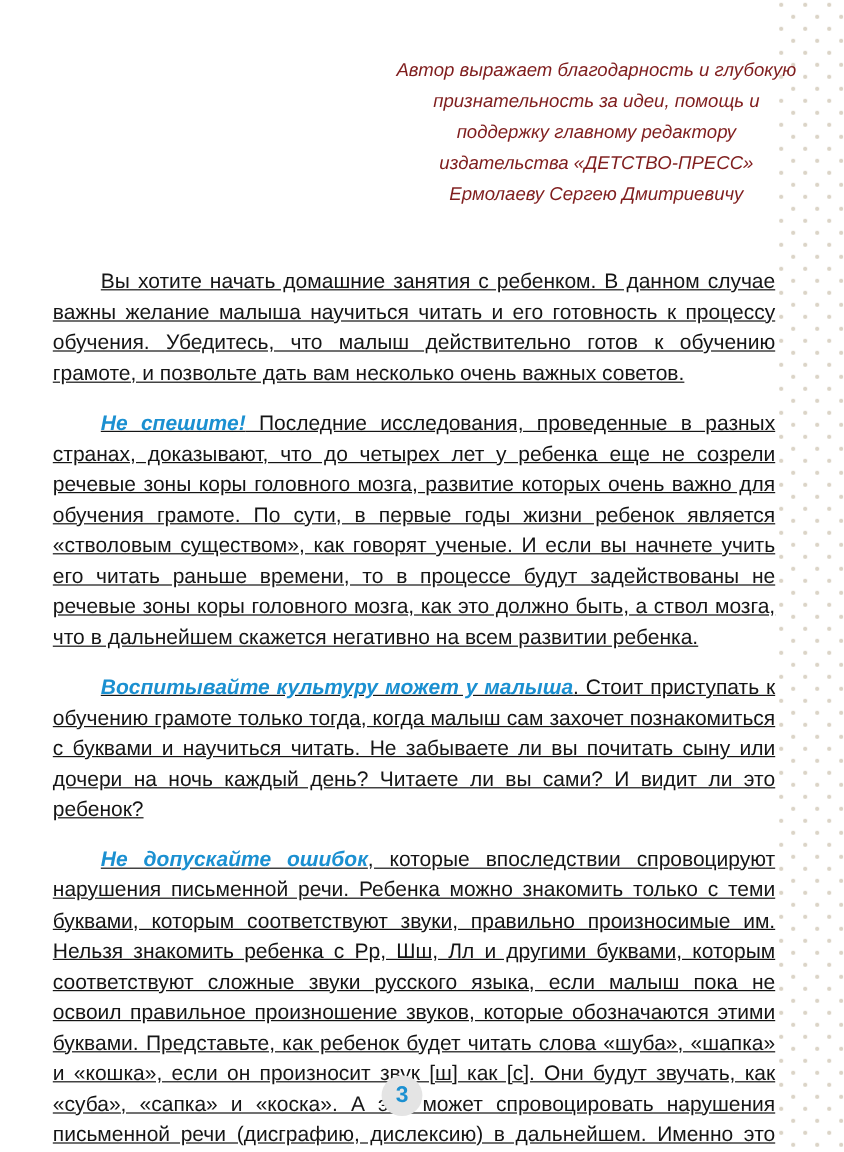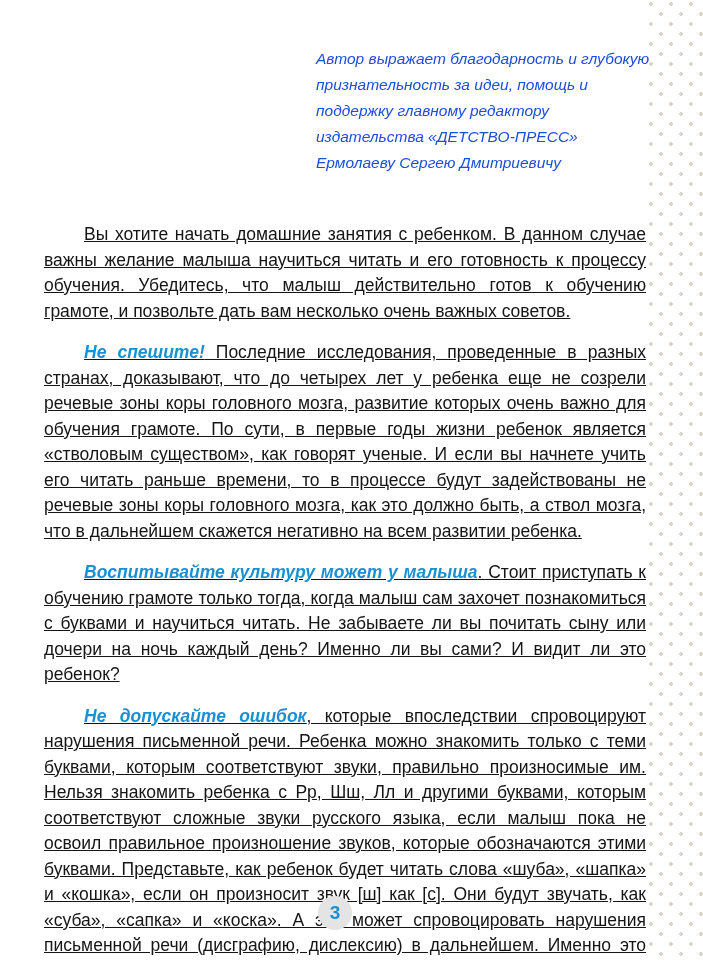--- a/index.html
+++ b/index.html
@@ -22,27 +22,27 @@
     width: 58px; height: 100%;
     background-image:
       radial-gradient(var(--dot_color) 1.6px, transparent 1.9px),
       radial-gradient(var(--dot_color) 1.6px, transparent 1.9px);
     background-size: 20px 20px, 20px 20px;
     background-position: 6px 4px, 16px 14px;
   }
 
   .dedication {
     position: absolute;
-    left: 316px; top: 46px;
+    left: 330px; top: 46px;
     width: 334px;
     font-style: italic;
     font-size: 15.5px;
     line-height: 26px;
-    color: #1d4ed8;
-    text-align: left;
+    color: #7f1d1d;
+    text-align: center;
   }
 
   .title {
     position: absolute;
     left: 0; top: 157px;
     width: 100%;
     text-align: center;
     font-size: 23px;
     font-weight: 700;
     color: #111111;
@@ -109,21 +109,21 @@
 
   <div class="dots-band"></div>
 
   <div class="dedication">Автор выражает благодарность и глубокую признательность за идеи, помощь и поддержку главному редактору издательства «ДЕТСТВО-ПРЕСС» Ермолаеву Сергею Дмитриевичу</div>
 
 
 
   <div class="content">
     <p><span class="lead"></span><span>Вы хотите начать домашние занятия с ребенком. В данном случае важны желание малыша научиться читать и его готовность к процессу обучения. Убедитесь, что малыш действительно готов к обучению грамоте, и позвольте дать вам несколько очень важных советов.</span></p>
     <p><span class="lead">Не спешите!</span><span> Последние исследования, проведенные в разных странах, доказывают, что до четырех лет у ребенка еще не созрели речевые зоны коры головного мозга, развитие которых очень важно для обучения грамоте. По сути, в первые годы жизни ребенок является «стволовым существом», как говорят ученые. И если вы начнете учить его читать раньше времени, то в процессе будут задействованы не речевые зоны коры головного мозга, как это должно быть, а ствол мозга, что в дальнейшем скажется негативно на всем развитии ребенка.</span></p>
-    <p><span class="lead">Воспитывайте культуру может у малыша</span><span>. Стоит приступать к обучению грамоте только тогда, когда малыш сам захочет познакомиться с буквами и научиться читать. Не забываете ли вы почитать сыну или дочери на ночь каждый день? Именно ли вы сами? И видит ли это ребенок?</span></p>
+    <p><span class="lead">Воспитывайте культуру может у малыша</span><span>. Стоит приступать к обучению грамоте только тогда, когда малыш сам захочет познакомиться с буквами и научиться читать. Не забываете ли вы почитать сыну или дочери на ночь каждый день? Читаете ли вы сами? И видит ли это ребенок?</span></p>
     <p><span class="lead">Не допускайте ошибок</span><span>, которые впоследствии спровоцируют нарушения письменной речи. Ребенка можно знакомить только с теми буквами, которым соответствуют звуки, правильно произносимые им. Нельзя знакомить ребенка с Рр, Шш, Лл и другими буквами, которым соответствуют сложные звуки русского языка, если малыш пока не освоил правильное произношение звуков, которые обозначаются этими буквами. Представьте, как ребенок будет читать слова «шуба», «шапка» и «кошка», если он произносит звук [ш] как [с]. Они будут звучать, как «суба», «сапка» и «коска». А это может спровоцировать нарушения письменной речи (дисграфию, дислексию) в дальнейшем. Именно это часто становится одной из причин неуспеваемости ребенка при изучении русского языка в школе.</span></p>
 
   </div>
 
   <div class="page-badge">
     <span class="num">3</span>
   </div>
 
 </div>
 

